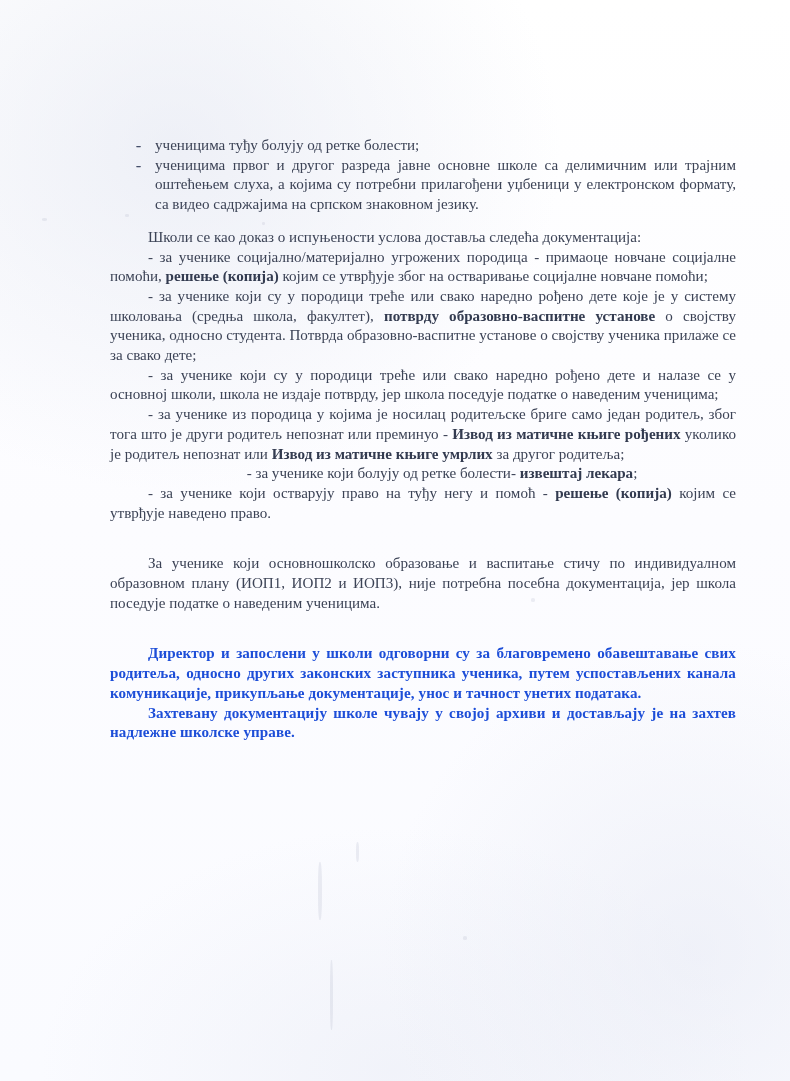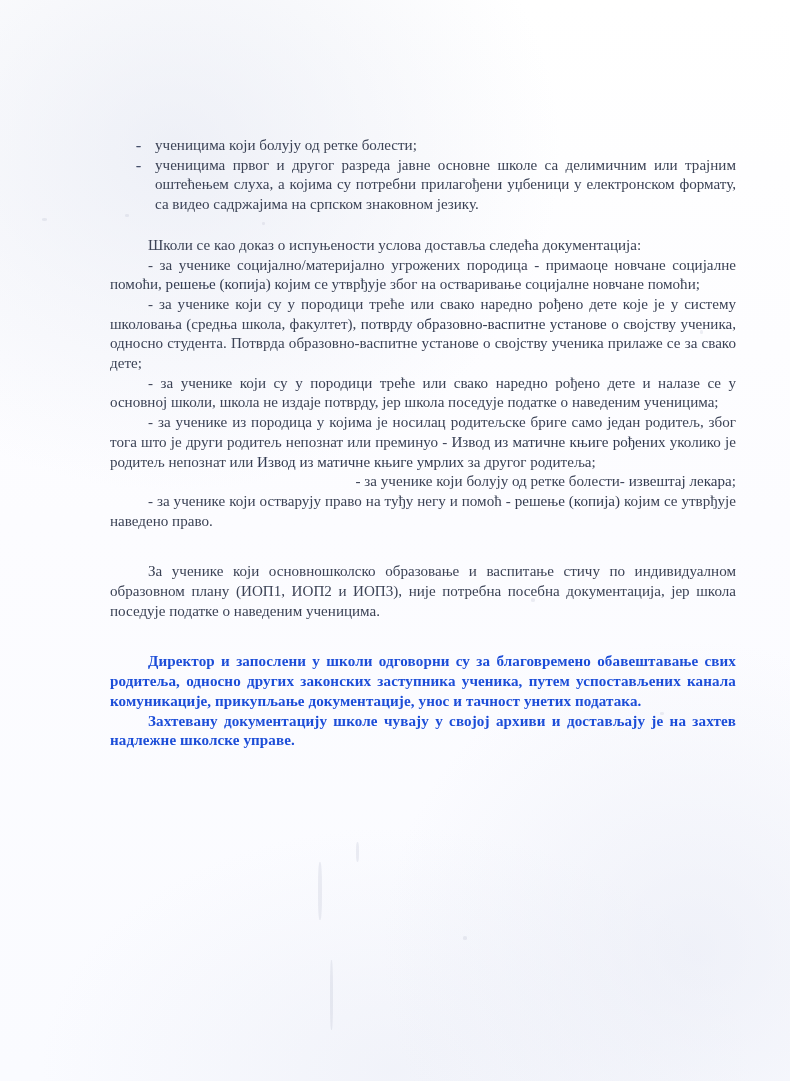--- a/index.html
+++ b/index.html
@@ -71,34 +71,34 @@
     left: 26px;
     top: 0;
     color: #46506a;
   }
 
   .para {
     margin: 0;
     text-indent: 38px;
     text-align: justify;
   }
-  .para.gap-md { margin-top: 21px; }
+  .para.gap-md { margin-top: 13px; }
   .para.gap-lg { margin-top: 31px; }
 
   
-  b, .bold { font-weight: normal; color: #333b50; }
+  b, .bold { font-weight: bold; color: #333b50; }
   .ul { text-underline-offset: 2px; }
   .para-bold {
     font-weight: bold;
     color: #1d4ed8;
     letter-spacing: 0.1px;
   }
 
   
-  .lastline { text-align: right; }
+  .lastline { text-align: center; }
 </style>
 </head>
 <body>
 
 <div class="page">
 
   <div class="scan-tint"></div>
 
   <div class="scan-speck" style="left:42px;  top:218px;  width:5px;  height:3px;"></div>
   <div class="scan-speck" style="left:125px; top:214px;  width:4px;  height:3px;"></div>
@@ -112,21 +112,21 @@
   <div class="scan-speck" style="left:660px; top:712px;  width:4px;  height:3px;"></div>
 
   <div class="content">
 
     <ul class="dash-list">
       <li class="dash-item">
         <span class="dash-mark">-</span>
       </li>
       <li class="dash-item">
         <span class="dash-mark">-</span>
-        <span>ученицима који болују од ретке болести;</span>
+        <span>ученицима туђу болују од ретке болести;</span>
       </li>
       <li class="dash-item">
         <span class="dash-mark">-</span>
       </li>
       <li class="dash-item">
         <span class="dash-mark">-</span>
         <span>ученицима првог и другог разреда јавне основне школе са делимичним или трајним оштећењем слуха, а којима су потребни прилагођени уџбеници у електронском формату, са видео садржајима на српском знаковном језику.</span>
       </li>
     </ul>
 

